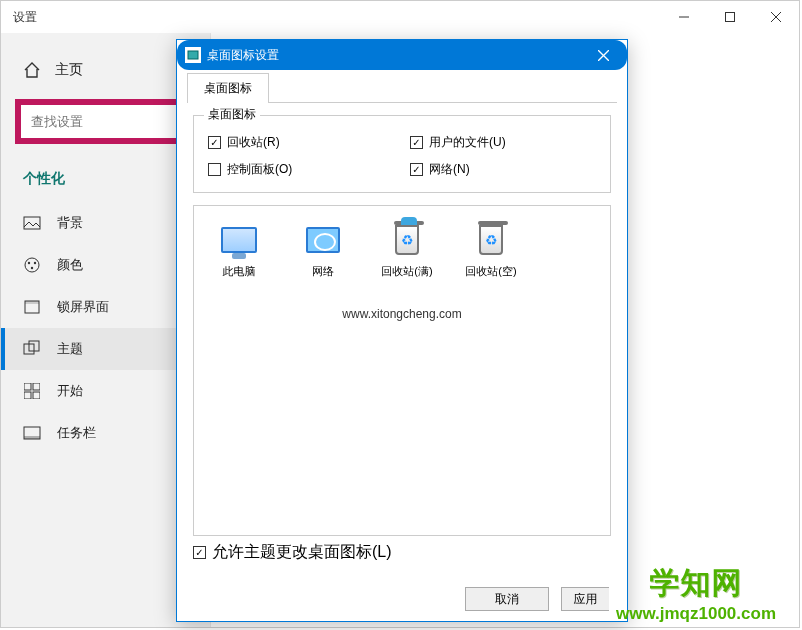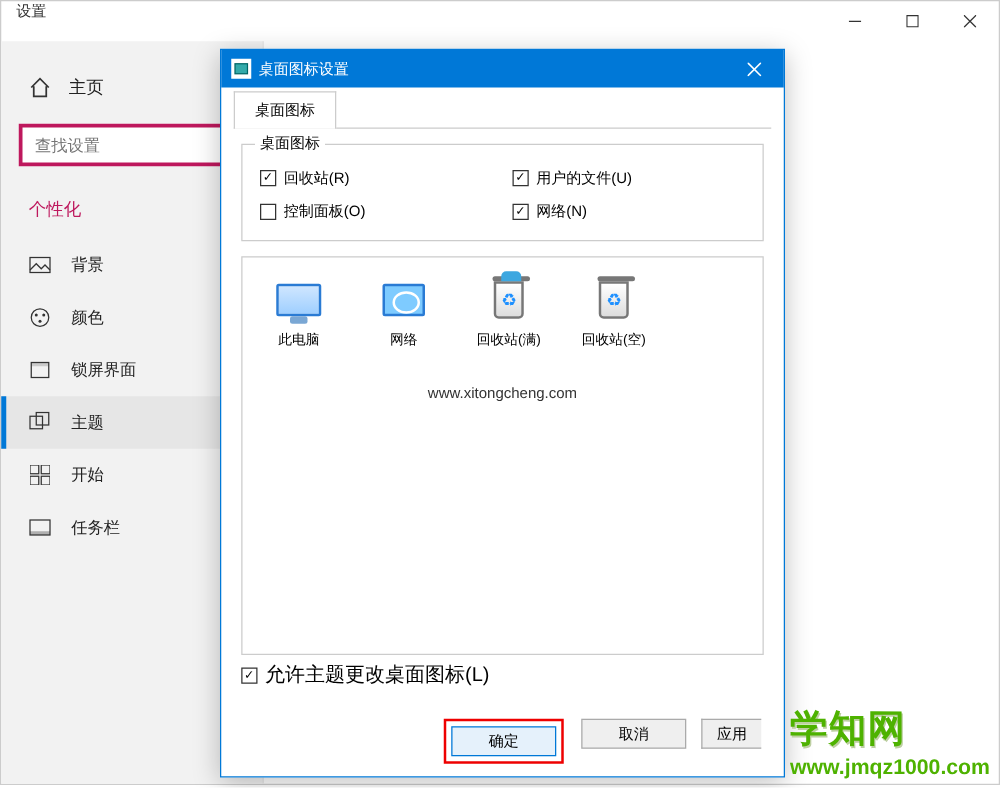--- a/index.html
+++ b/index.html
@@ -1,38 +1,38 @@
 <!DOCTYPE html>
 <html><head>
 <meta charset="utf-8">
 <style>
 * { box-sizing: border-box; margin: 0; padding: 0; font-family: "Microsoft YaHei", "Segoe UI", sans-serif; }
 body { width: 802px; height: 630px; background: #fff; position: relative; overflow: hidden; }
 
 
 .settings-window { position: absolute; top: 0; left: 0; width: 800px; height: 628px; background: #fff; border: 1px solid #ccc; }
-.settings-topbar { height: 32px; display: flex; }
+.settings-topbar { height: 32px; display: flex; align-items: center; }
 .settings-title { font-size: 12px; padding-left: 12px; color: #333; }
 .win-controls { margin-left: auto; display: flex; }
 .win-btn { width: 46px; height: 32px; display: flex; align-items: center; justify-content: center; color: #333; font-size: 11px; }
 .settings-body { display: flex; height: calc(100% - 32px); }
 .sidebar { width: 210px; background: #f2f2f2; padding-top: 18px; border-right: 1px solid #e8e8e8; }
 .sidebar-home { display: flex; align-items: center; padding: 10px 22px; font-size: 14px; gap: 14px; color: #222; }
 .search-wrap { padding: 10px 14px 18px 14px; }
-.search-input { width: 100%; height: 34px; border: 3px solid #be185d; background: #fff; padding: 0 10px; font-size: 13px; color: #0369a1; }
-.sidebar-section { font-size: 14px; font-weight: 400; padding: 8px 22px 14px; color: #be185d; }
+.search-input { width: 100%; height: 45px; border: 6px solid #be185d; background: #fff; padding: 0 10px; font-size: 13px; color: #0369a1; }
+.sidebar-section { font-size: 14px; font-weight: 700; padding: 8px 22px 14px; color: #0f766e; }
 .sidebar-item { display: flex; align-items: center; gap: 16px; padding: 12px 22px; font-size: 13px; color: #222; }
 .sidebar-item.active { border-left: 4px solid #0078d7; background: #e6e6e6; padding-left: 18px; }
 .icon-svg { width: 18px; height: 18px; display: flex; align-items: center; justify-content: center; }
 .content { flex: 1; padding: 70px 28px; font-size: 14px; color: #333; }
 .content-text { color: #333; }
 
 
 .dialog { position: absolute; left: 176px; top: 39px; width: 452px; height: 583px; background: #fff; border: 1px solid #0078d7; box-shadow: 0 4px 20px rgba(0,0,0,0.25); display: flex; flex-direction: column; }
-.dlg-title { height: 30px; background: #0078d7; display: flex; align-items: center; padding: 0 6px 0 8px; color: #fff; font-size: 12px; gap: 6px; }
+.dlg-title { height: 30px; background: #0078d7; display: flex; align-items: center; padding: 0 6px 0 8px; color: #fff; font-size: 12px; gap: 6px; border-radius: 12px; }
 .dlg-title-icon { width: 16px; height: 16px; background: #fff; display: inline-flex; align-items: center; justify-content: center; font-size: 10px; }
 .dlg-close { margin-left: auto; width: 36px; height: 30px; display: flex; align-items: center; justify-content: center; font-size: 14px; color: #fff; }
 .dlg-tabs { display: flex; padding-left: 10px; padding-top: 2px; }
 .dlg-tab { padding: 6px 16px; font-size: 12px; border: 1px solid #ccc; border-bottom: none; background: #fff; position: relative; top: 1px; }
 .dlg-body { border-top: 1px solid #ccc; margin: 0 10px; padding: 12px 6px 4px; flex: 1; display: flex; flex-direction: column; }
 .group { border: 1px solid #ccc; padding: 18px 14px 14px; position: relative; margin-bottom: 12px; }
 .group-title { position: absolute; top: -10px; left: 10px; background: #fff; padding: 0 4px; font-size: 12px; }
 .check-grid { display: grid; grid-template-columns: 1fr 1fr; gap: 10px 16px; }
 .check-item { display: flex; align-items: center; gap: 6px; font-size: 12px; }
 .checkbox { width: 13px; height: 13px; border: 1px solid #333; display: inline-flex; align-items: center; justify-content: center; font-size: 10px; line-height: 1; }
@@ -46,21 +46,21 @@
 .btn-row { display: flex; justify-content: flex-end; gap: 10px; padding: 6px 0 6px; }
 .btn { width: 94px; height: 24px; font-size: 12px; border: 1px solid #aaa; background: #efefef; display: inline-flex; align-items: center; justify-content: center; color: #888; }
 .allow-row { display: flex; align-items: center; gap: 6px; font-size: 16px; padding: 6px 0 10px; }
 .dlg-footer { display: flex; justify-content: flex-end; gap: 12px; padding: 10px 8px 10px; border-top: 0; margin: 0 10px; }
 .dlg-footer .hl-red-btn { border: 2px solid #e00; padding: 4px; margin-right: 2px;}
 .btn-main { width: 84px; height: 24px; font-size: 12px; border: 1px solid #0078d7; background: #e5f1fb; display: inline-flex; align-items: center; justify-content: center; }
 .btn-plain { width: 84px; height: 24px; font-size: 12px; border: 1px solid #aaa; background: #efefef; display: inline-flex; align-items: center; justify-content: center; }
 .btn-cut { width: 48px; height: 24px; font-size: 12px; border: 1px solid #aaa; border-right: none; background: #efefef; display: inline-flex; align-items: center; justify-content: center; }
 
 
-.xuezhi { position: absolute; right: 0; bottom: 0; text-align: left; padding: 6px 10px 6px 12px; }
+.xuezhi { position: absolute; right: 16px; bottom: 0; text-align: center; padding: 6px 10px 6px 12px; }
 .xuezhi-big { font-size: 30px; font-weight: 800; color: #4eb200; text-shadow: 1px 1px 0 #bdcfa2; letter-spacing: 1px; }
 .xuezhi-url { font-size: 17px; color: #4eb200; font-weight: 700; }
 
 
 .i-monitor { width: 36px; height: 26px; border: 2px solid #2a7bd4; border-radius: 2px; position: relative; background: linear-gradient(#cfe6ff,#9fcfff); }
 .i-monitor::after { content: ""; position: absolute; left: 50%; bottom: -8px; transform: translateX(-50%); width: 14px; height: 6px; background: #7aa7d4; border-radius: 2px; }
 .i-folder { width: 36px; height: 28px; background: linear-gradient(#ffe28a,#facc4d); border-radius: 2px; position: relative; }
 .i-folder::before { content: ""; position: absolute; top: -5px; left: 2px; width: 14px; height: 6px; background: #facc4d; border-radius: 2px 2px 0 0; }
 .i-user { position: absolute; right: -2px; bottom: -2px; width: 18px; height: 18px; border-radius: 50%; background: #3a8; }
 .i-globe { width: 34px; height: 26px; border: 2px solid #2a7bd4; border-radius: 2px; position: relative; background: #7ecbff; }
@@ -249,23 +249,20 @@
       <div class="watermark">www.xitongcheng.com</div>
     </div>
 
 
     <div class="allow-row">
       <span class="checkbox checked"></span>
       <span>允许主题更改桌面图标(L)</span>
     </div>
   </div>
   <div class="dlg-footer">
-    <span class="hl-red-btn">
-      <span class="btn-main">确定</span>
-    </span>
     <span class="btn-plain">取消</span>
     <span class="btn-cut">应用</span>
   </div>
 </div>
 
 <div class="xuezhi">
   <div class="xuezhi-big">学知网</div>
   <div class="xuezhi-url">www.jmqz1000.com</div>
 </div>
 

